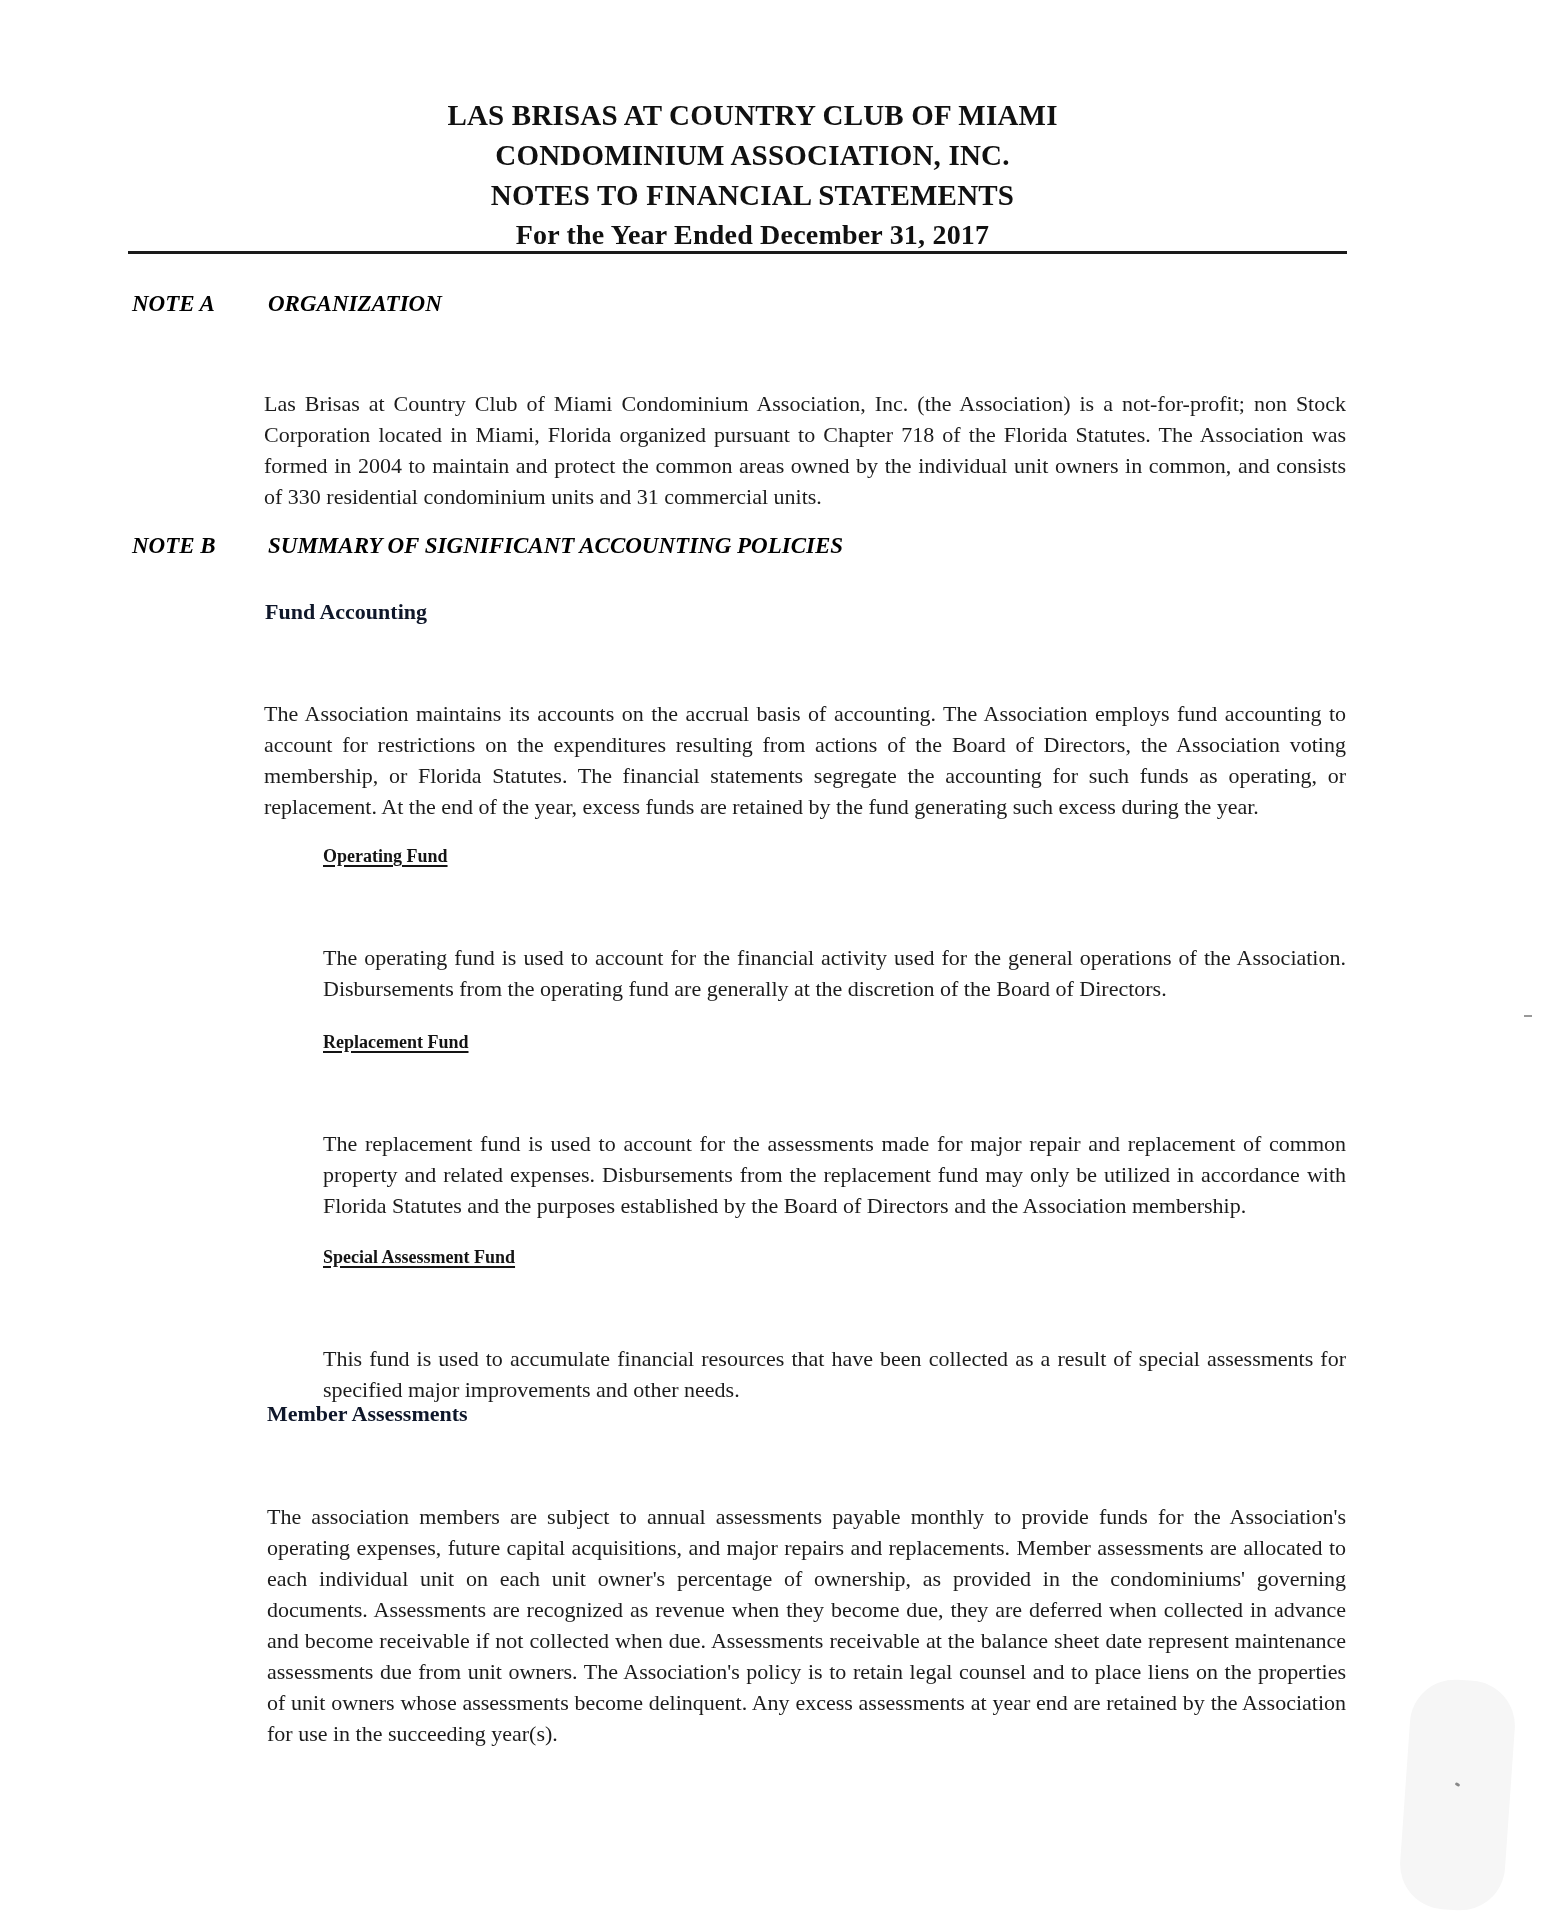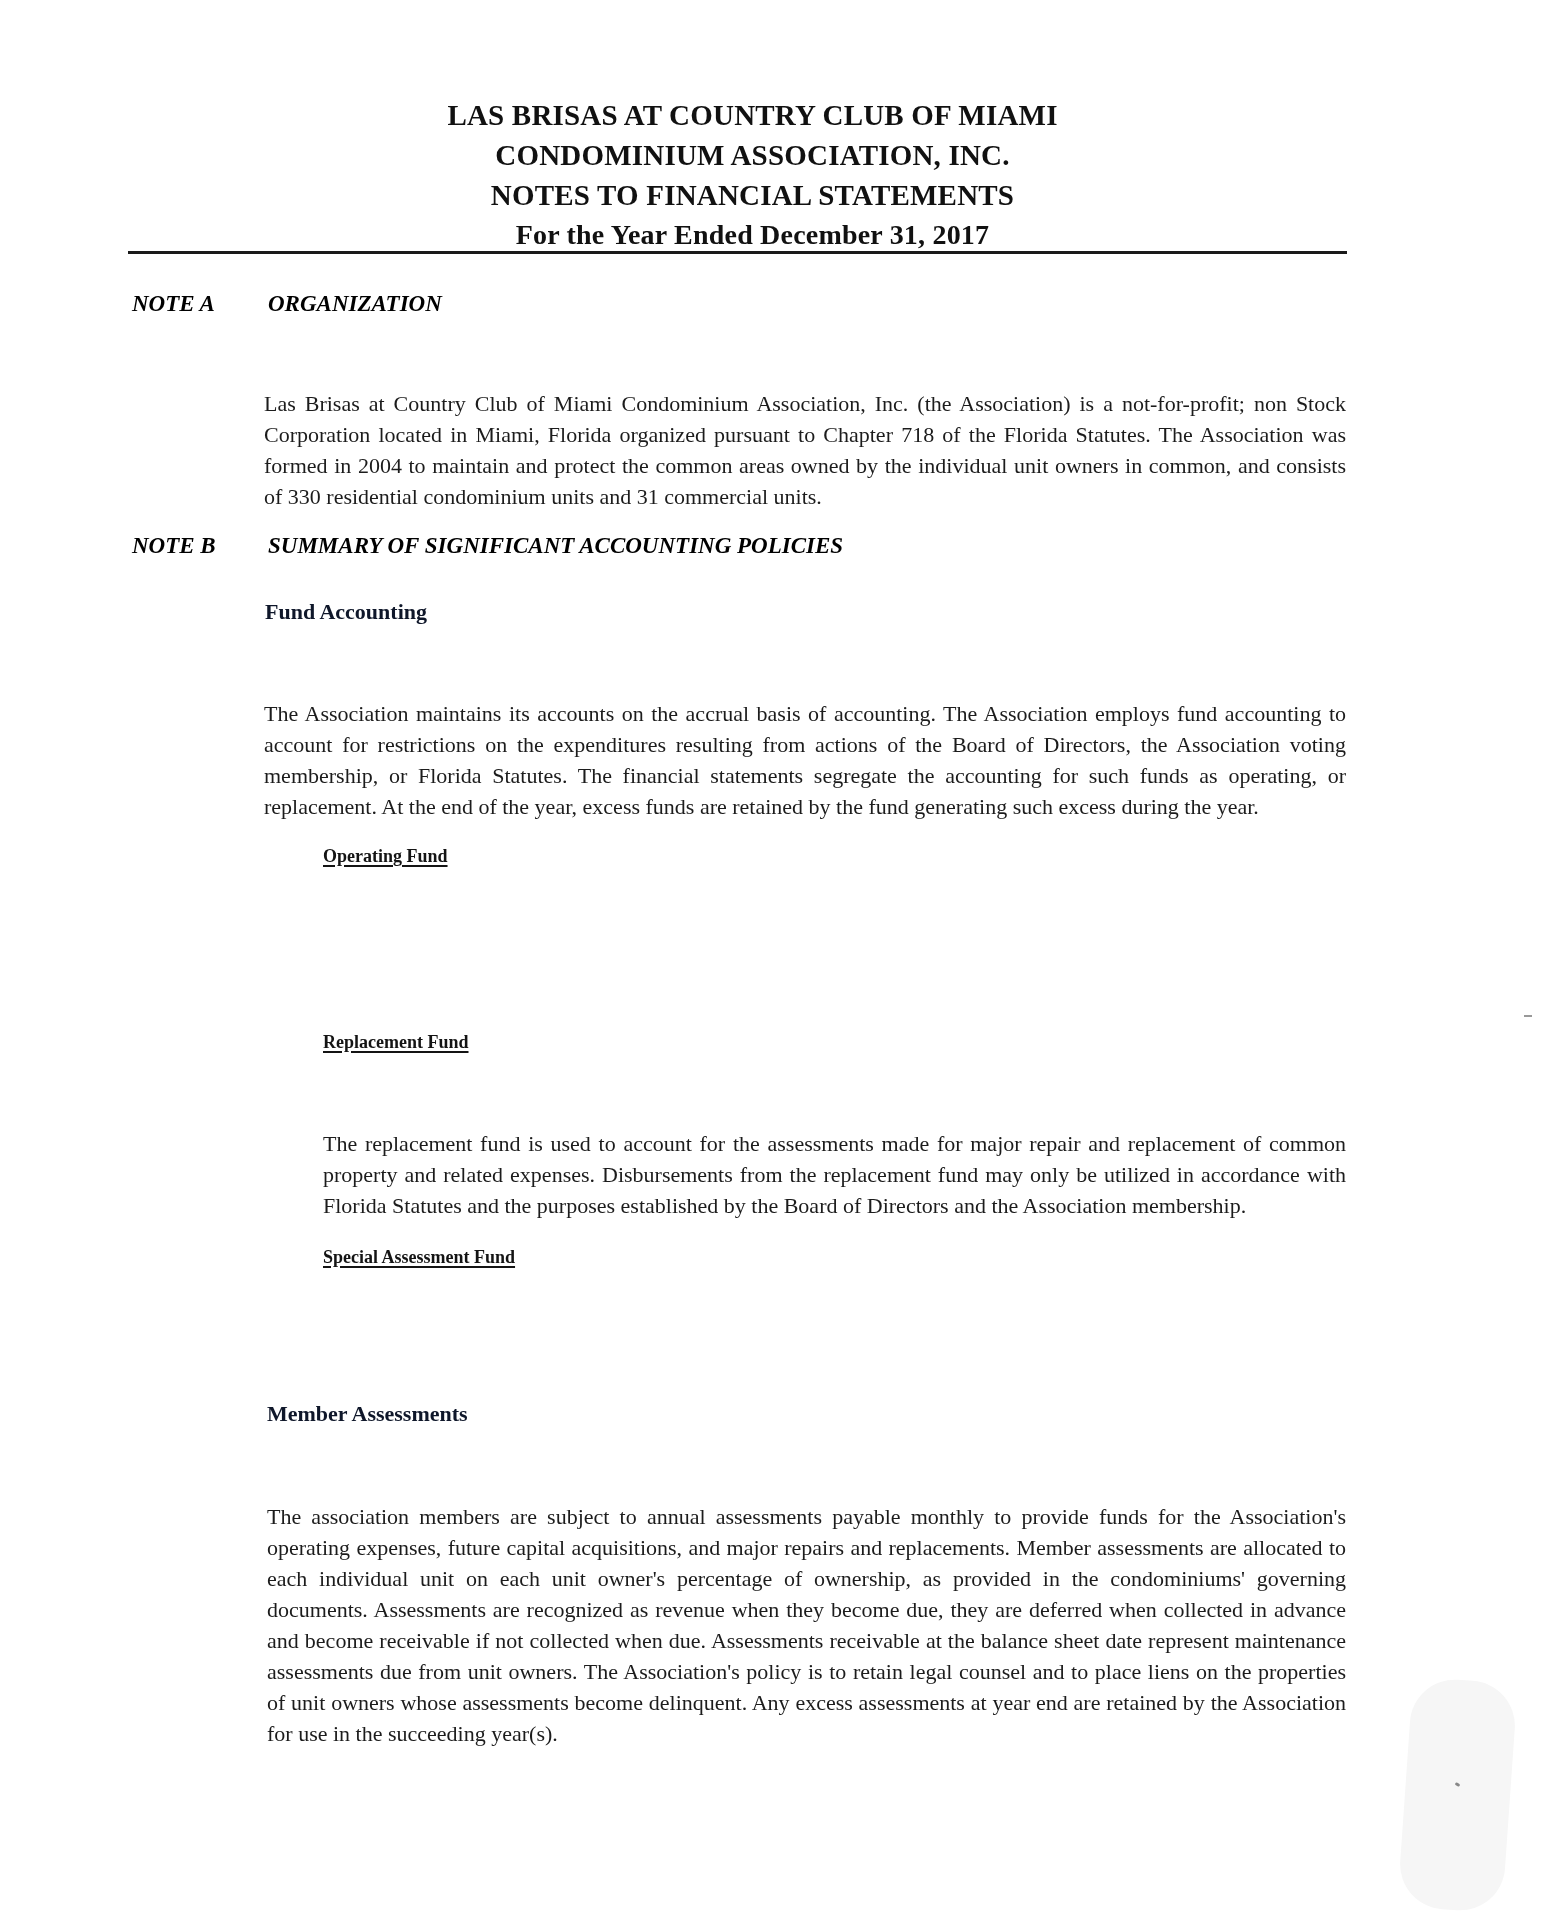--- a/index.html
+++ b/index.html
@@ -138,25 +138,27 @@
   <div class="para indent-a" style="top:343px;">Las Brisas at Country  Club of Miami Condominium  Association, Inc. (the Association)  is a not-for-profit; non Stock Corporation located in Miami, Florida organized pursuant to Chapter 718 of the Florida Statutes. The Association was formed in 2004 to maintain and protect the common areas owned by the individual unit owners in common, and consists of 330 residential condominium units and 31 commercial units.</div>
 
   <div class="note-heading" style="top:532px;">
     <span class="note-id">NOTE B</span><span>SUMMARY OF SIGNIFICANT ACCOUNTING POLICIES</span>
   </div>
 
   <div class="section-sub" style="left:265px; top:598px;">Fund Accounting</div>
   <div class="para indent-a" style="top:653px;">The Association maintains its accounts on the accrual basis of accounting. The Association employs fund accounting to account for restrictions on the expenditures resulting from actions of the Board of Directors, the Association voting membership, or Florida Statutes. The financial statements segregate the accounting for such funds as operating, or replacement. At the end of the year, excess funds are retained by the fund generating such excess during the year.</div>
 
   <div class="fund-sub" style="top:842px;">Operating Fund</div>
+  <div class="para indent-b" style="top:897px;">The operating fund is used to account for the financial activity used for the general operations of the Association. Disbursements from the operating fund are generally at the discretion of the Board of Directors.</div>
 
   <div class="fund-sub" style="top:1028px;">Replacement Fund</div>
   <div class="para indent-b" style="top:1083px;">The replacement fund is used to account for the assessments made for major repair and replacement of common property and  related  expenses. Disbursements from the replacement fund  may only be utilized in accordance with Florida Statutes and the purposes established by the Board of Directors and the Association membership.</div>
 
   <div class="fund-sub" style="top:1243px;">Special Assessment Fund</div>
+  <div class="para indent-b" style="top:1298px;">This fund is used to accumulate financial resources that have been collected as a result of special assessments for specified major improvements and other needs.</div>
 
   <div class="section-sub" style="left:267px; top:1400px;">Member Assessments</div>
   <div class="para indent-a" style="left:267px; width:1079px; top:1456px;">The association members are subject to annual assessments payable monthly to provide funds for the Association's operating expenses, future capital acquisitions, and major repairs and replacements. Member assessments are allocated to each individual unit on each unit owner's percentage of ownership, as provided in the condominiums' governing documents. Assessments are recognized as revenue when they become due, they are deferred when collected in advance and become receivable if not collected when due.  Assessments receivable at the balance sheet date represent maintenance assessments due from unit owners. The Association's policy is to retain legal counsel and to place liens on the properties of unit owners whose assessments become delinquent. Any excess assessments at year end are retained by the Association for use in the succeeding year(s).</div>
 
   <div class="margin-mark"></div>
   <div class="smudge"></div>
   <div class="speck"></div>
 </div>
 
 </body></html>

